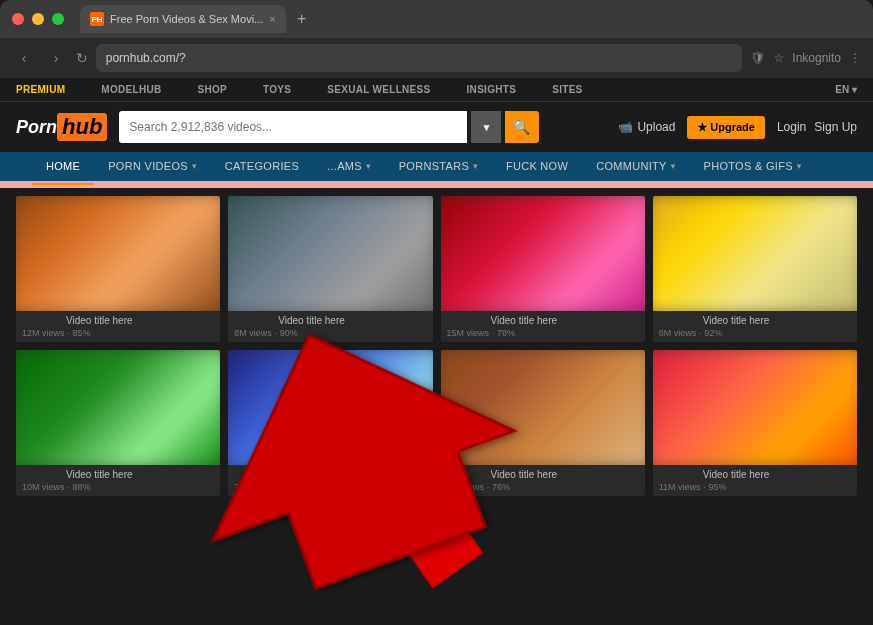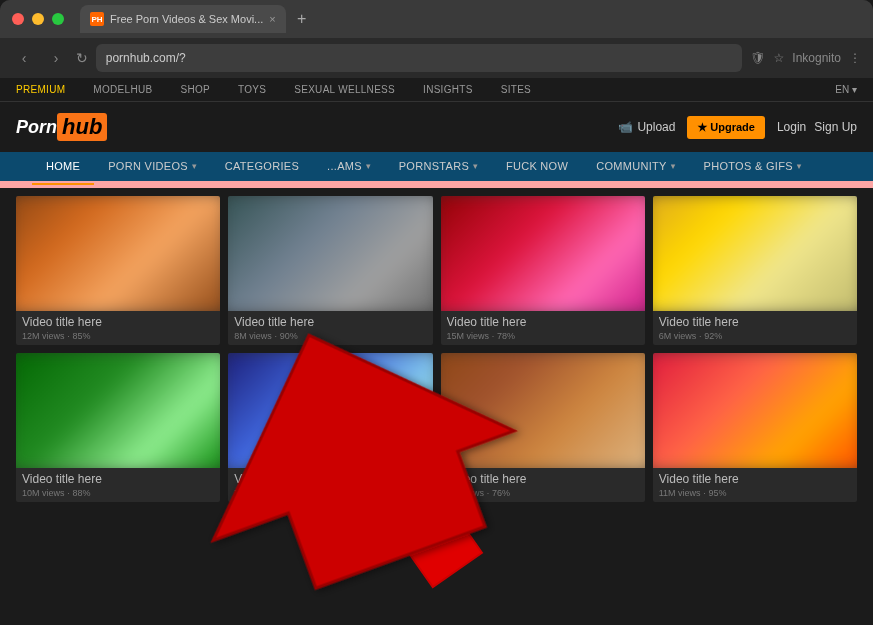--- a/index.html
+++ b/index.html
@@ -169,23 +169,24 @@
       overflow: hidden;
     }
 
     
     .top-nav {
       background: #1b1b1b;
       height: 24px;
       display: flex;
       align-items: center;
       padding: 0 16px;
-      gap: 28px;
+      gap: 36px;
       border-bottom: 1px solid #333;
       flex-shrink: 0;
+      font-weight: bold;
     }
 
     .top-nav-item {
       font-size: 10px;
       color: #999;
       cursor: pointer;
       text-transform: uppercase;
       letter-spacing: 0.3px;
     }
 
@@ -407,25 +408,26 @@
     .thumb-5 { background: linear-gradient(135deg, #006400 0%, #228B22 40%, #90EE90 70%, #008000 100%); }
     .thumb-6 { background: linear-gradient(135deg, #191970 0%, #4169E1 40%, #87CEEB 70%, #4682B4 100%); }
     .thumb-7 { background: linear-gradient(135deg, #8B4513 0%, #A0522D 30%, #CD853F 60%, #DEB887 100%); }
     .thumb-8 { background: linear-gradient(135deg, #DC143C 0%, #FF6347 40%, #FFA500 70%, #FF4500 100%); }
 
     .video-info {
       padding: 4px 6px;
     }
 
     .video-title {
-      font-size: 12px;
+      font-size: 10px;
       color: #bbb;
       white-space: nowrap;
       overflow: hidden;
       text-overflow: ellipsis;
+      margin-left: 44px;
     }
 
     .video-meta {
       font-size: 9px;
       color: #777;
       margin-top: 2px;
     }
 
     
     .arrow-overlay {
@@ -494,20 +496,27 @@
       <span class="top-nav-item">SITES</span>
       <div class="top-nav-right">
         <span class="lang-selector">EN ▾</span>
       </div>
     </div>
 
     <div class="main-header">
       <div class="logo">
         <span class="logo-porn">Porn</span>
         <span class="logo-hub">hub</span>
+      </div>
+      <div class="search-container">
+        <input class="search-box" type="text" placeholder="Search 2,912,836 videos..." style="">
+        <div class="search-dropdown">▼</div>
+        <button class="search-btn">
+          <span style="color:white;font-size:14px;">🔍</span>
+        </button>
       </div>
       <div class="header-actions">
         <div class="upload-btn">
           <span>📹</span>
           <span>Upload</span>
         </div>
         <div class="upgrade-btn">
           <span>★</span>
           <span>Upgrade</span>
         </div>

